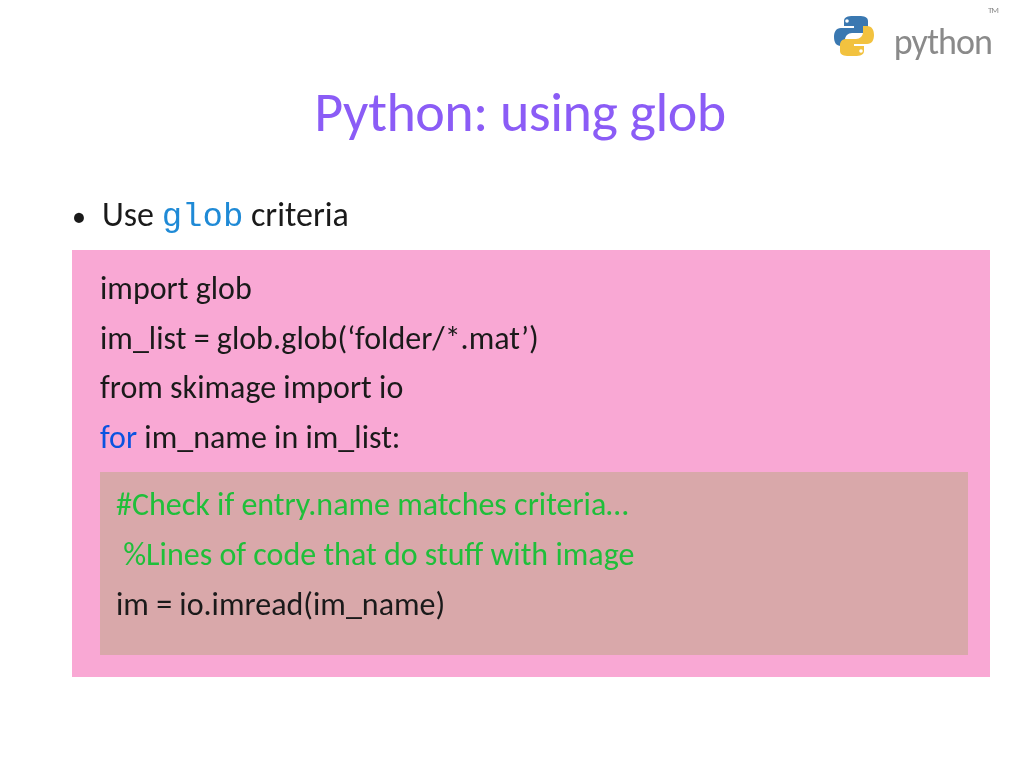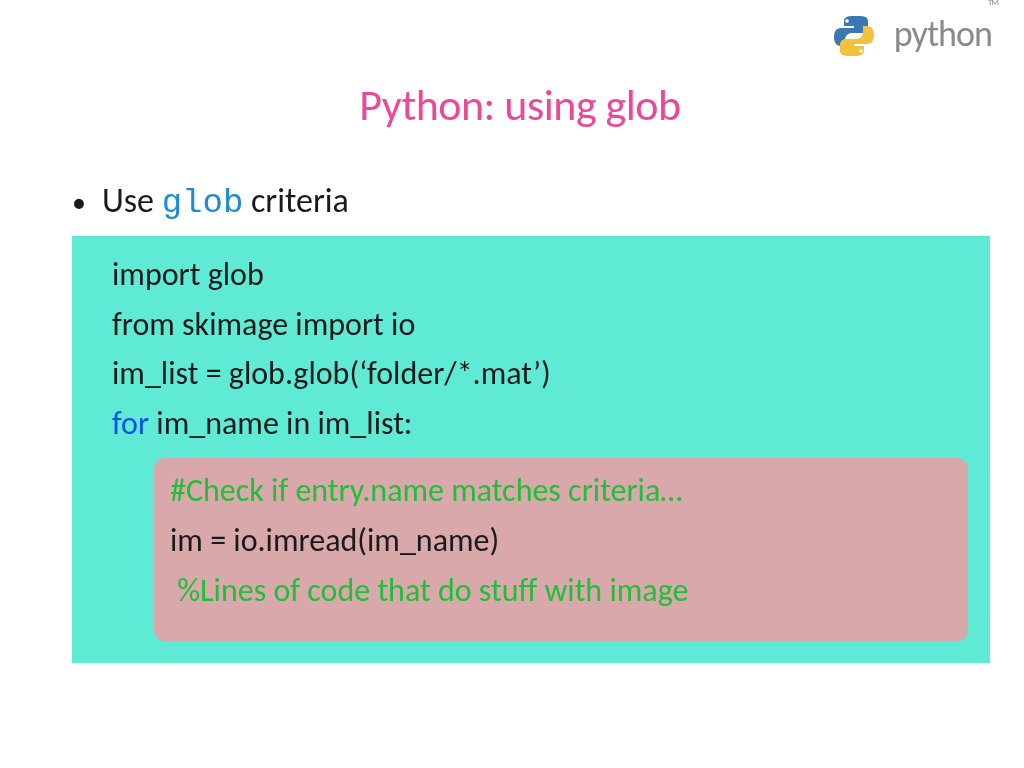--- a/index.html
+++ b/index.html
@@ -9,42 +9,42 @@
     background: #ffffff;
     font-family: Calibri, "Segoe UI", Arial, sans-serif;
     position: relative;
     overflow: hidden;
   }
   .logo {
     position: absolute;
     top: 12px;
     right: 22px;
     display: flex;
-    align-items: flex-start;
+    align-items: flex-end;
     gap: 16px;
   }
   .logo-text {
     font-size: 36px;
     color: #8a8a8a;
     font-weight: 400;
     letter-spacing: -1px;
   }
   .tm {
     font-size: 9px;
     color: #8a8a8a;
     vertical-align: top;
     position: relative;
     top: -16px;
     left: -4px;
   }
   .title {
     text-align: center;
-    font-size: 44px;
+    font-size: 56px;
     font-weight: 400;
-    color: #ec4899;
+    color: #8b5cf6;
     margin-top: 78px;
     letter-spacing: -0.5px;
     margin-left: 16px;
   }
   .content {
     margin-top: 48px;
     padding-left: 72px;
     padding-right: 40px;
   }
   .bullet-line {
@@ -56,35 +56,33 @@
     margin-bottom: 14px;
   }
   .bullet-marker {
     font-size: 28px;
     line-height: 1;
   }
   .kw-blue { color: #1f8ad6; font-family: Liberation Mono, monospace; }
   .kw-for  { color: #0b53e0; }
   .kw-green { color: #1fbf3a; }
   .code-outer {
-    background: #5eead4;
+    background: #f9a8d4;
     margin-left: 0;
     margin-right: -6px;
-    padding: 14px 22px 22px 40px;
+    padding: 14px 22px 22px 28px;
     font-size: 32px;
     line-height: 1.55;
     color: #1a1a1a;
   }
   .code-inner {
     background: #d9a8aa;
     margin-top: 10px;
-    margin-left: 42px;
     margin-right: 0;
     padding: 8px 16px 26px 16px;
-    border-radius: 11px;
   }
   .code-line { white-space: pre; }
 </style>
 </head>
 <body>
 
 <div class="logo">
   <span>
     <svg width="48" height="48" viewBox="0 0 48 48">
       <path d="M23 4c-5 0-9 1-9 5v5h10v2H11c-5 0-7 4-7 9s2 9 7 9h4v-6c0-4 3-7 7-7h10c3 0 6-2 6-6V9c0-4-4-5-9-5h-6z" fill="#3a78b1"></path>
@@ -104,24 +102,24 @@
 
   <div class="bullet-line">
     <span class="bullet-marker">•</span>
     <span>
       <span>Use </span><span class="kw-blue">glob</span><span> criteria</span>
     </span>
   </div>
 
   <div class="code-outer">
     <div class="code-line">import glob</div>
+    <div class="code-line">im_list = glob.glob(‘folder/*.mat’)</div>
     <div class="code-line">from skimage import io</div>
-    <div class="code-line">im_list = glob.glob(‘folder/*.mat’)</div>
     <div class="code-line"><span class="kw-for">for</span><span> im_name in im_list:</span></div>
 
     <div class="code-inner">
       <div class="code-line kw-green">#Check if entry.name matches criteria…</div>
+      <div class="code-line kw-green"> %Lines of code that do stuff with image</div>
       <div class="code-line">im = io.imread(im_name)</div>
-      <div class="code-line kw-green"> %Lines of code that do stuff with image</div>
     </div>
   </div>
 
 </div>
 
 </body></html>

